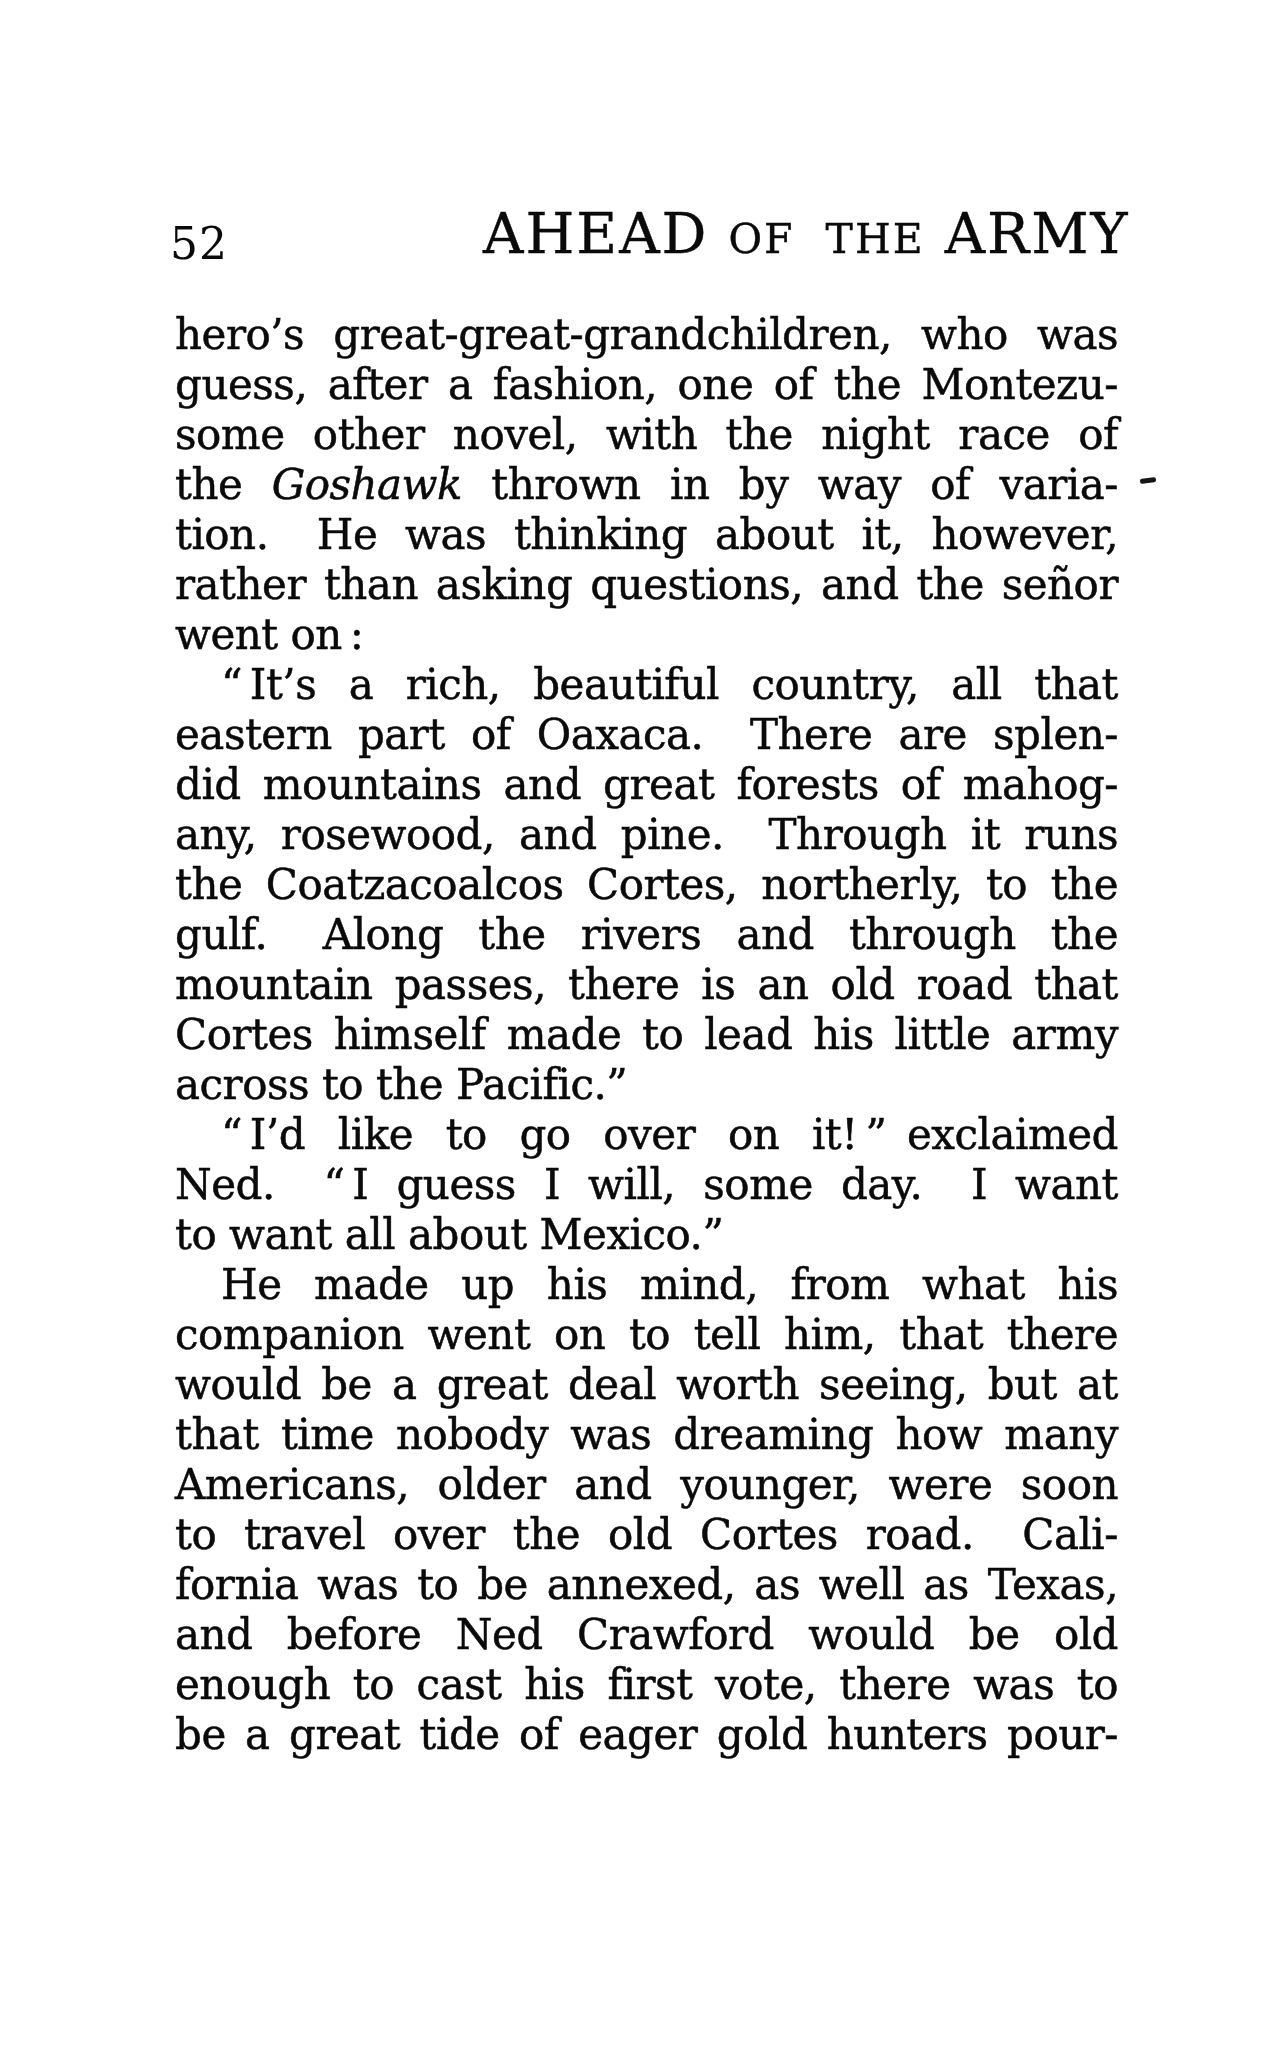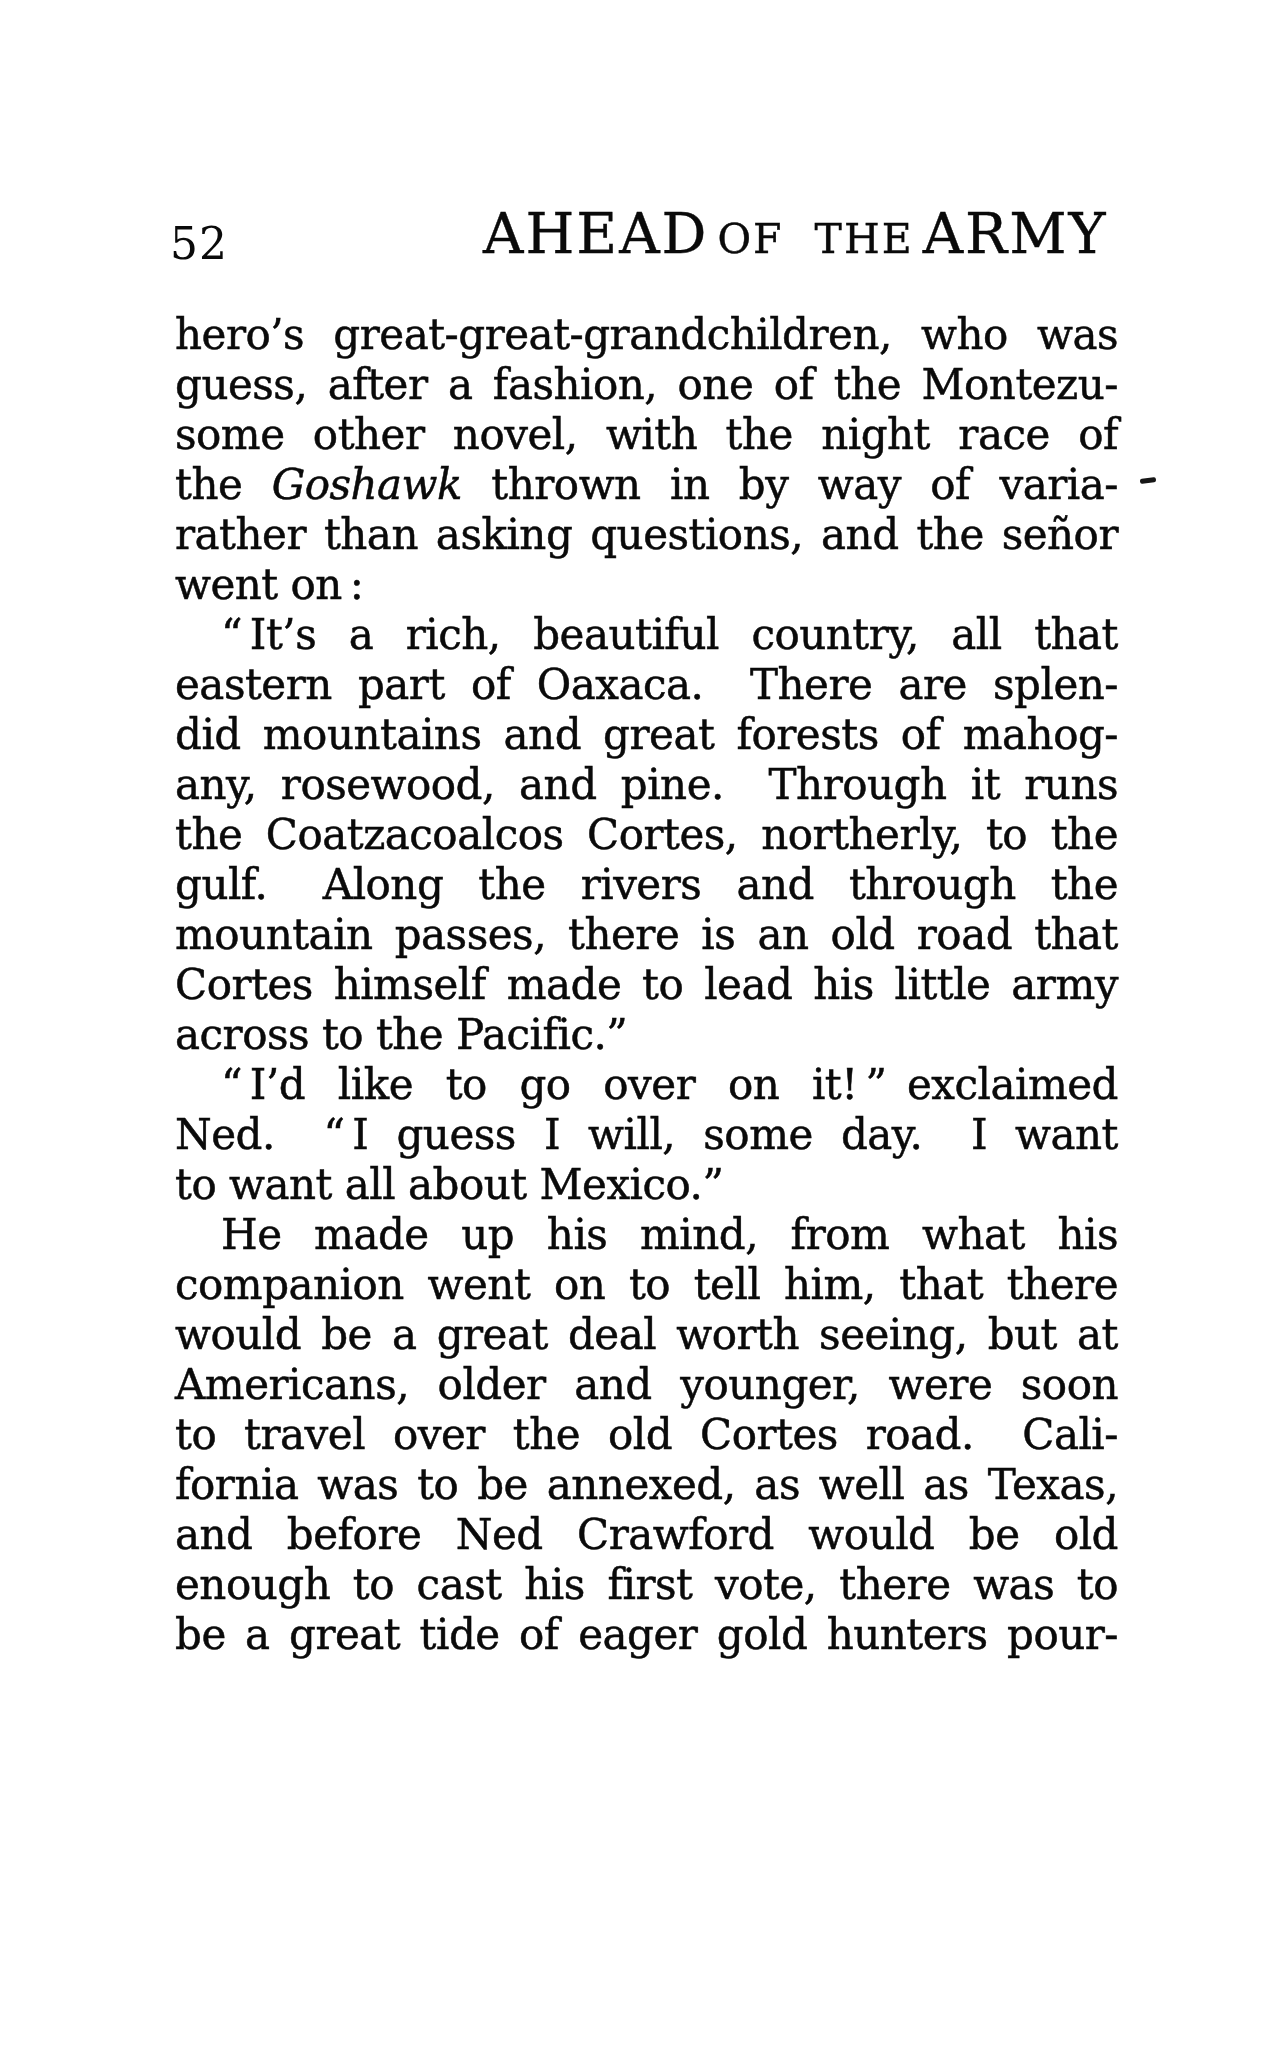--- a/index.html
+++ b/index.html
@@ -36,21 +36,21 @@
   .title-large {
     font-size: 56px;
     line-height: 1;
     letter-spacing: 2px;
   }
   .title-small {
     font-size: 41px;
     line-height: 1;
     letter-spacing: 2px;
     word-spacing: 16px;
-    margin: 0 9px;
+    margin: 0 20px;
   }
   .body-text {
     position: absolute;
     left: 175px;
     top: 310px;
     width: 943px;
     font-size: 42px;
     line-height: 50px;
     letter-spacing: -0.5px;
     -webkit-text-stroke: 0.5px #0a0a0a;
@@ -92,37 +92,39 @@
     <span class="title-large">AHEAD</span>
     <span class="title-small">OF THE</span>
     <span class="title-large">ARMY</span>
   </div>
 
   <div class="body-text">
       <div class="line"><span>hero’s great-great-grandchildren, who was</span></div>
       <div class="line"><span>guess, after a fashion, one of the Montezu-</span></div>
       <div class="line"><span>some other novel, with the night race of</span></div>
       <div class="line"><span>the </span><i>Goshawk</i><span> thrown in by way of varia-</span></div>
+      <div class="line"><span>tion.  He was thinking about it, however,</span></div>
       <div class="line"><span>rather than asking questions, and the señor</span></div>
       <div class="line left"><span>went on :</span></div>
       <div class="line indent"><span>“ It’s a rich, beautiful country, all that</span></div>
       <div class="line"><span>eastern part of Oaxaca.  There are splen-</span></div>
       <div class="line"><span>did mountains and great forests of mahog-</span></div>
       <div class="line"><span>any, rosewood, and pine.  Through it runs</span></div>
       <div class="line"><span>the Coatzacoalcos Cortes, northerly, to the</span></div>
       <div class="line"><span>gulf.  Along the rivers and through the</span></div>
       <div class="line"><span>mountain passes, there is an old road that</span></div>
       <div class="line"><span>Cortes himself made to lead his little army</span></div>
       <div class="line left"><span>across to the Pacific.”</span></div>
       <div class="line indent"><span>“ I’d like to go over on it! ” exclaimed</span></div>
       <div class="line"><span>Ned.  “ I guess I will, some day.  I want</span></div>
       <div class="line left"><span>to want all about Mexico.”</span></div>
       <div class="line indent"><span>He made up his mind, from what his</span></div>
       <div class="line"><span>companion went on to tell him, that there</span></div>
       <div class="line"><span>would be a great deal worth seeing, but at</span></div>
+      <div class="line"><span>that time nobody was dreaming how many</span></div>
       <div class="line"><span>Americans, older and younger, were soon</span></div>
       <div class="line"><span>to travel over the old Cortes road.  Cali-</span></div>
       <div class="line"><span>fornia was to be annexed, as well as Texas,</span></div>
       <div class="line"><span>and before Ned Crawford would be old</span></div>
       <div class="line"><span>enough to cast his first vote, there was to</span></div>
       <div class="line"><span>be a great tide of eager gold hunters pour-</span></div>
     </div>
 
   <div class="stray-mark"></div>
 

